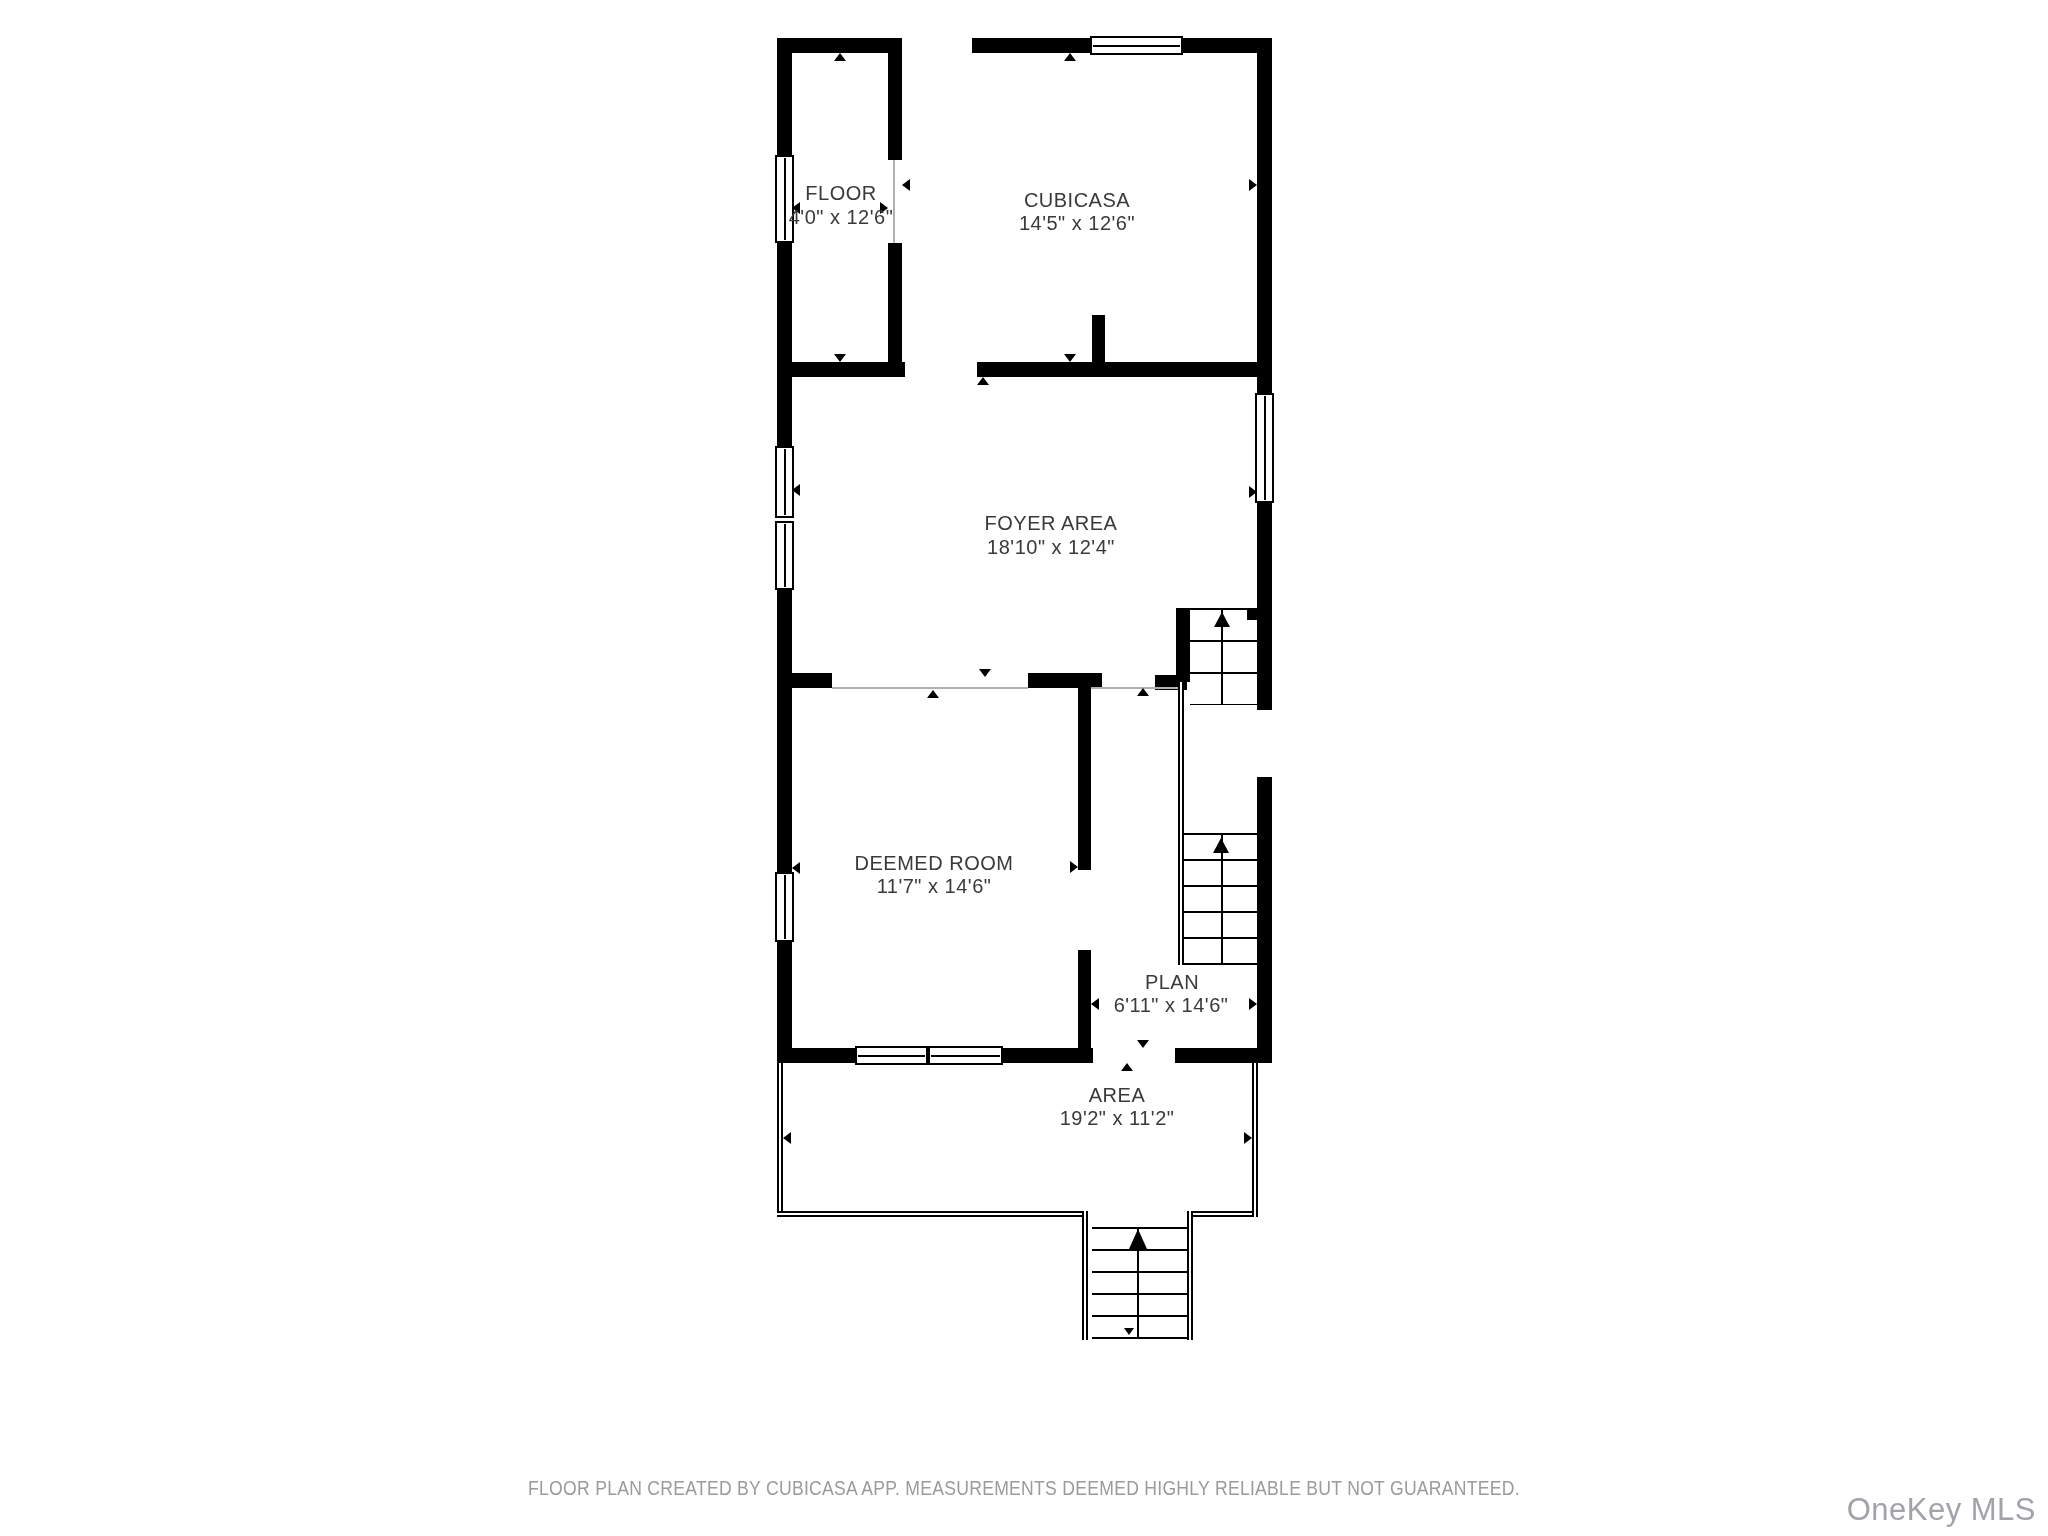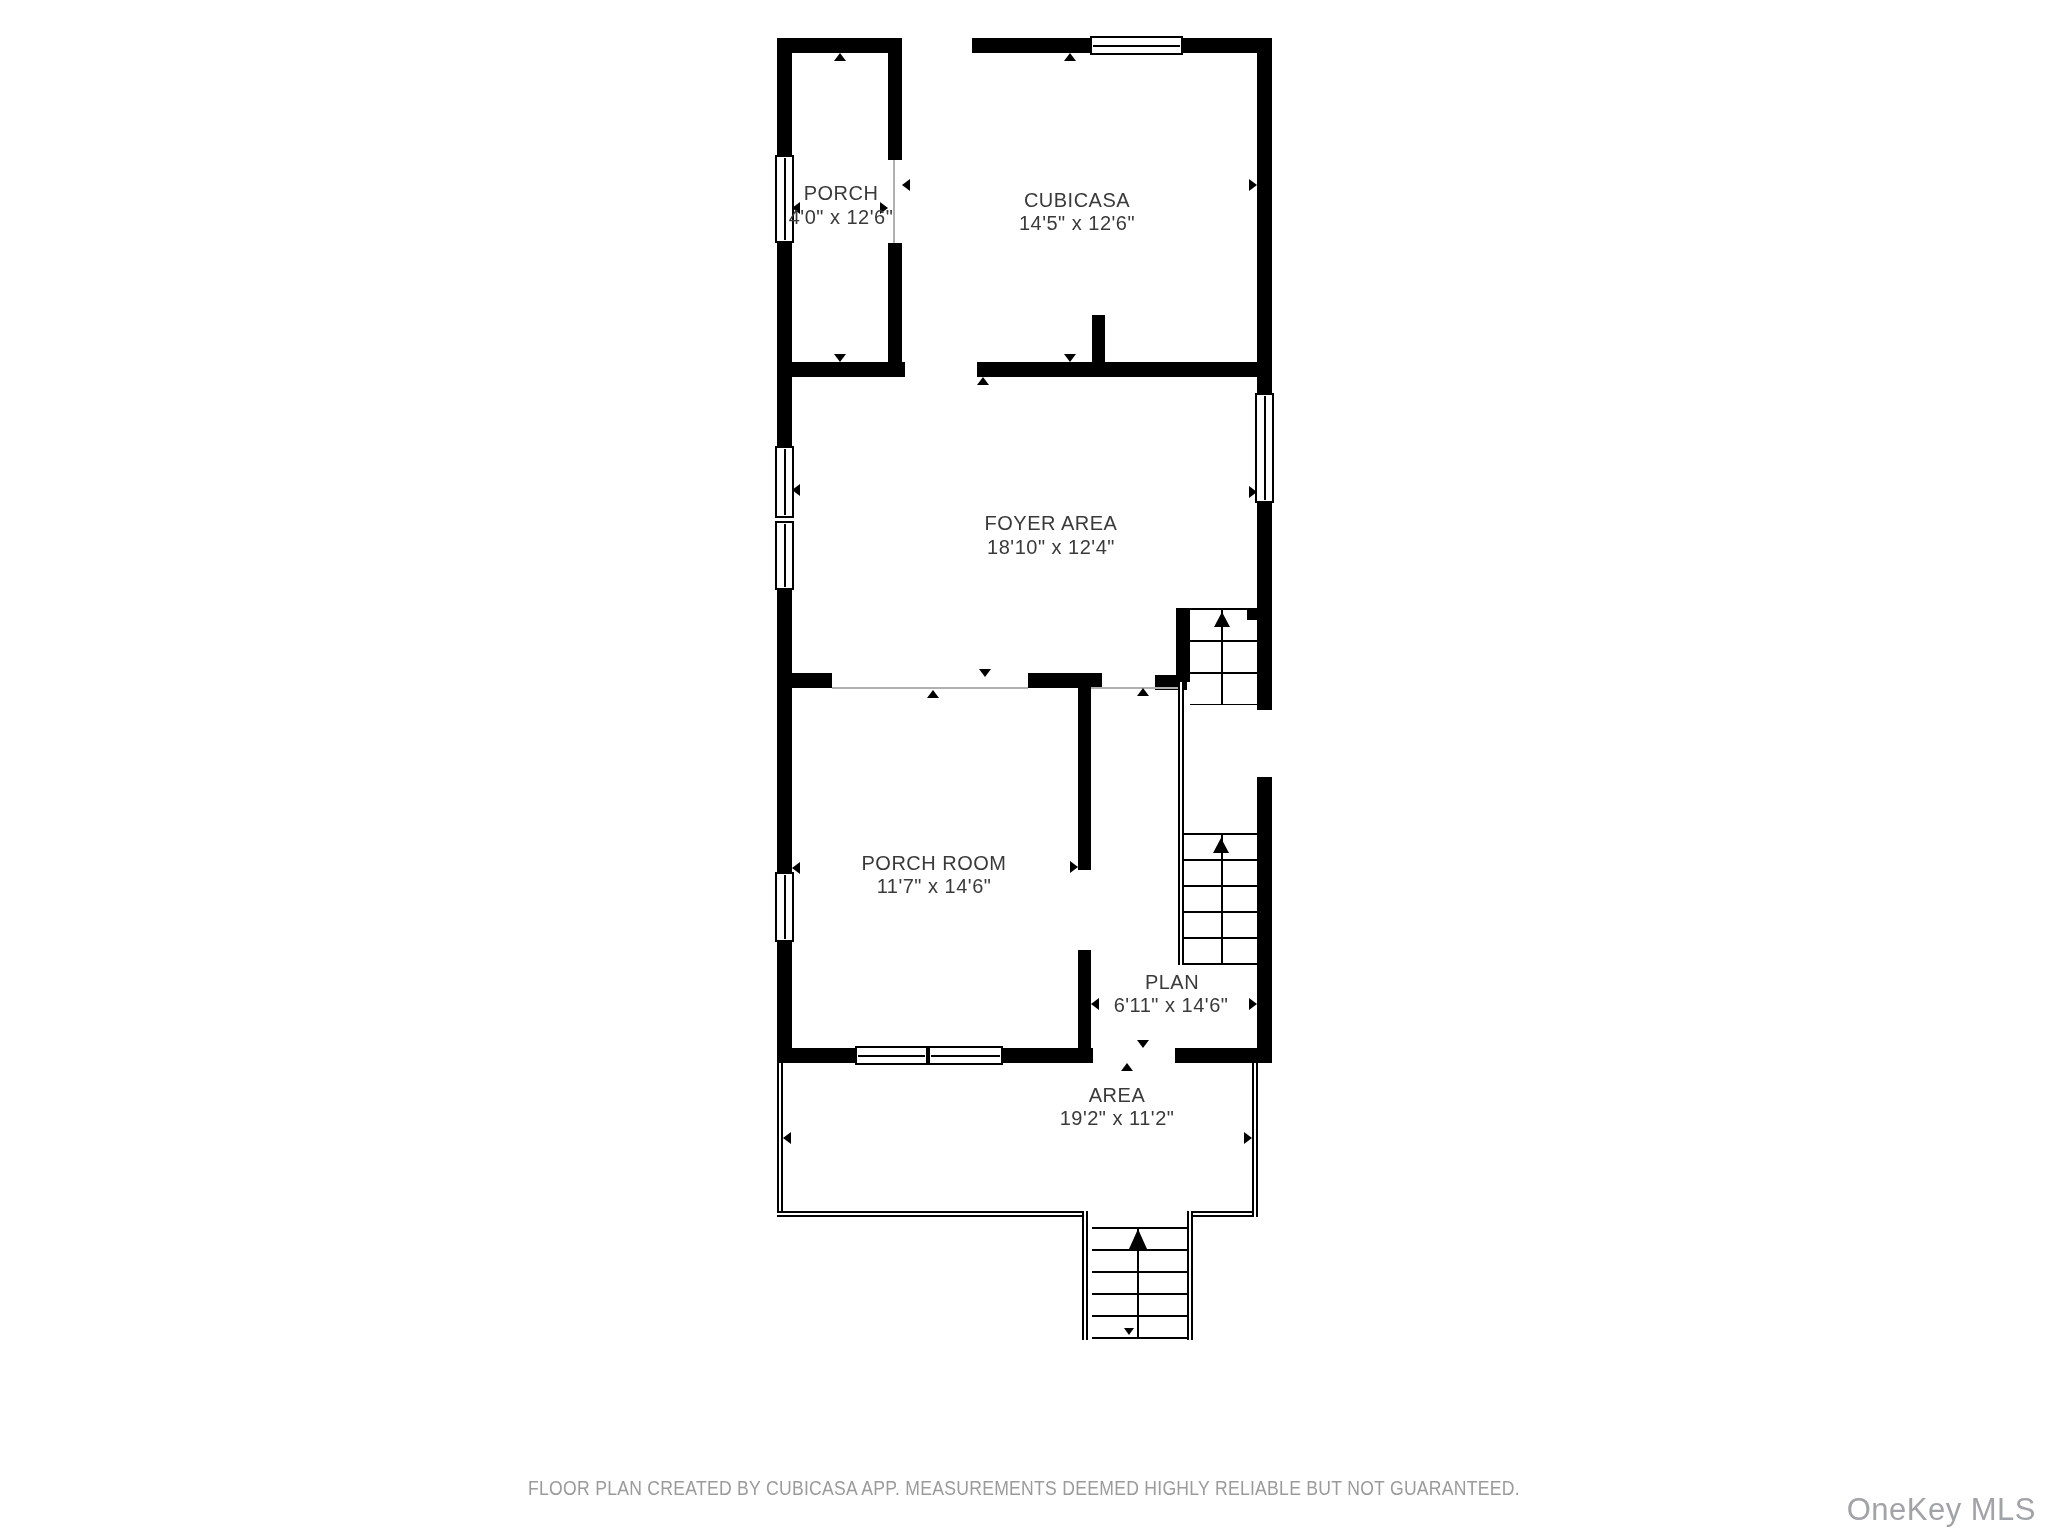--- a/index.html
+++ b/index.html
@@ -109,27 +109,27 @@
     <div class="tri up" style="left:1137px;top:688px;"></div>
     <div class="tri left" style="left:792px;top:862px;"></div>
     <div class="tri right" style="left:1070px;top:861px;"></div>
     <div class="tri left" style="left:1091px;top:998px;"></div>
     <div class="tri right" style="left:1249px;top:998px;"></div>
     <div class="tri down" style="left:1137px;top:1040px;"></div>
     <div class="tri up" style="left:1121px;top:1063px;"></div>
     <div class="tri left" style="left:783px;top:1132px;"></div>
     <div class="tri right" style="left:1244px;top:1132px;"></div>
 
-    <div class="lbl" style="left:841px;top:193px;">PORCH</div>
+    <div class="lbl" style="left:841px;top:193px;">FLOOR</div>
     <div class="lbl" style="left:841px;top:217px;">4'0" x 12'6"</div>
     <div class="lbl" style="left:1077px;top:200px;">CUBICASA</div>
     <div class="lbl" style="left:1077px;top:223px;">14'5" x 12'6"</div>
     <div class="lbl" style="left:1051px;top:523px;">FOYER AREA</div>
     <div class="lbl" style="left:1051px;top:547px;">18'10" x 12'4"</div>
-    <div class="lbl" style="left:934px;top:863px;">PORCH ROOM</div>
+    <div class="lbl" style="left:934px;top:863px;">DEEMED ROOM</div>
     <div class="lbl" style="left:934px;top:886px;">11'7" x 14'6"</div>
     <div class="lbl" style="left:1172px;top:982px;">PLAN</div>
     <div class="lbl" style="left:1171px;top:1005px;">6'11" x 14'6"</div>
     <div class="lbl" style="left:1117px;top:1095px;">AREA</div>
     <div class="lbl" style="left:1117px;top:1118px;">19'2" x 11'2"</div>
   </div>
 
   <div class="footer">FLOOR PLAN CREATED BY CUBICASA APP. MEASUREMENTS DEEMED HIGHLY RELIABLE BUT NOT GUARANTEED.</div>
   <div class="watermark">OneKey MLS</div>
 </div>

